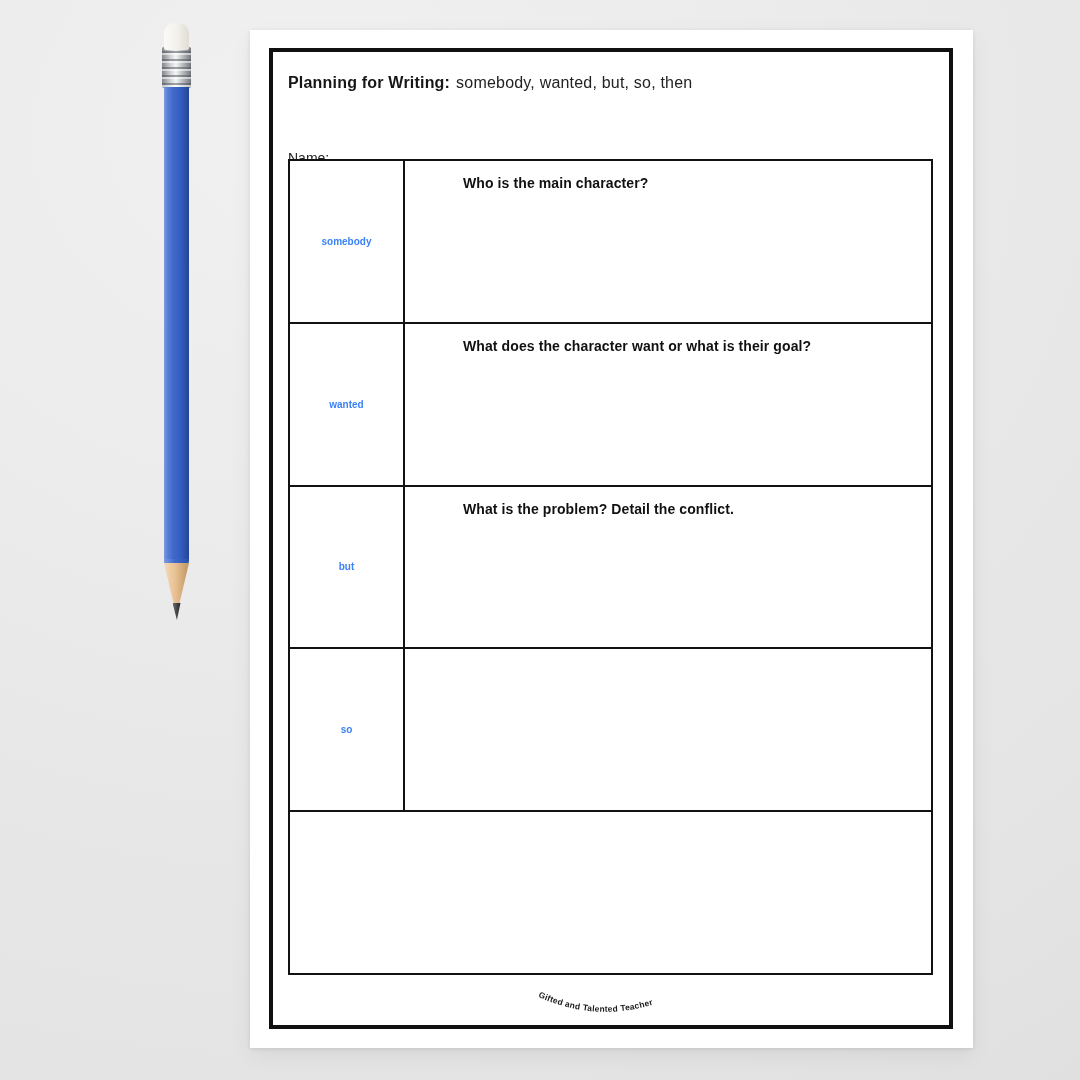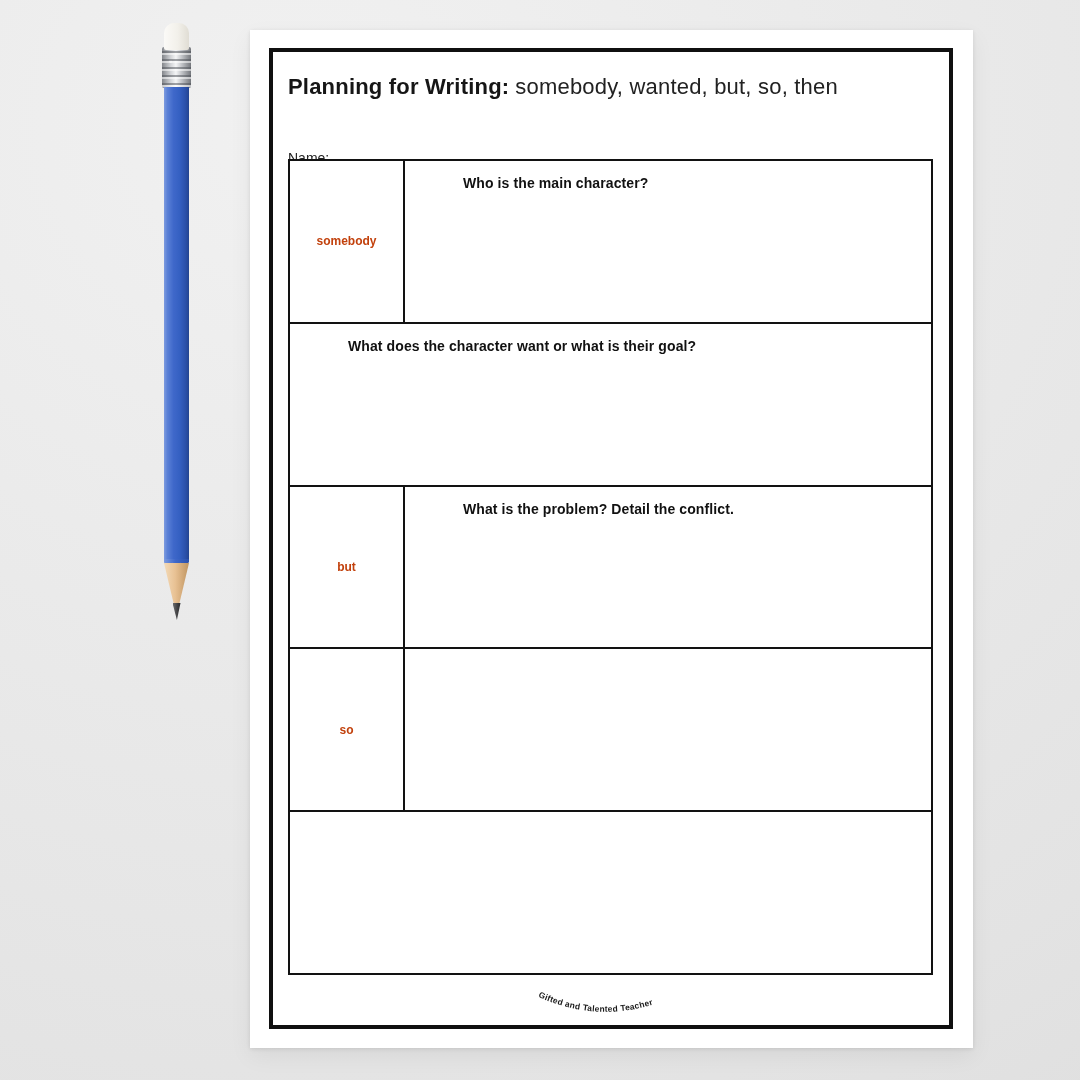--- a/index.html
+++ b/index.html
@@ -45,37 +45,37 @@
   
   .paper{
     position:absolute;left:250px;top:30px;width:723px;height:1018px;
     background:#ffffff;
     box-shadow:0 1px 4px rgba(0,0,0,.10), 0 8px 22px rgba(0,0,0,.06);
   }
   .frame{
     position:absolute;left:19px;top:18px;width:676px;height:973px;
     border:4px solid #101010;
   }
-  .title{position:absolute;left:38px;top:44px;font-size:22px;color:#161616;letter-spacing:.2px;white-space:nowrap;}
+  .title{position:absolute;left:38px;top:44px;font-size:16px;color:#161616;letter-spacing:.2px;white-space:nowrap;}
   .title .t-bold{font-weight:bold;}
   .title .t-reg{font-weight:normal;margin-left:6px;color:#222;}
   .name-row{position:absolute;left:38px;top:120px;font-size:14px;color:#222;display:flex;align-items:flex-end;gap:48px;}
   .name-underline{display:inline-block;width:165px;height:15px;border-bottom:1.6px solid #2a2a2a;margin-left:6px;}
   
   .gtable{
     position:absolute;left:38px;top:129px;width:645px;height:816px;
     border:2px solid #121212;box-sizing:border-box;
     display:flex;flex-direction:column;background:#fff;
   }
   .grow{flex:1;display:flex;border-bottom:2px solid #121212;min-height:0;}
   .grow:last-child{border-bottom:none;}
   .gcell-label{
     width:113px;flex:0 0 113px;border-right:2px solid #121212;
     display:flex;align-items:center;justify-content:center;
-    font-weight:bold;font-size:12px;color:#c2410c;
+    font-weight:bold;font-size:10px;color:#3b82f6;
   }
   .gcell-q{
     flex:1;padding:14px 16px;font-weight:bold;font-size:14px;color:#111;
     letter-spacing:.1px;
     margin-left:42px;
   }
   
   .brand{position:absolute;left:276px;top:952px;width:170px;height:48px;}
   .brand text{font-family:"Liberation Sans",sans-serif;font-weight:bold;font-size:8.4px;fill:#1a1a1a;letter-spacing:.25px;}
 </style>
@@ -102,20 +102,21 @@
     <span>Name:</span>
     <span class="name-underline"></span>
   </div>
 
   <div class="gtable">
     <div class="grow">
       <div class="gcell-label">somebody</div>
       <div class="gcell-q">Who is the main character?</div>
     </div>
     <div class="grow">
+      <div class="gcell-label">wanted</div>
       <div class="gcell-q">What does the character want or what is their goal?</div>
     </div>
     <div class="grow">
       <div class="gcell-label">but</div>
       <div class="gcell-q">What is the problem? Detail the conflict.</div>
     </div>
     <div class="grow">
       <div class="gcell-label">so</div>
     </div>
     <div class="grow">

